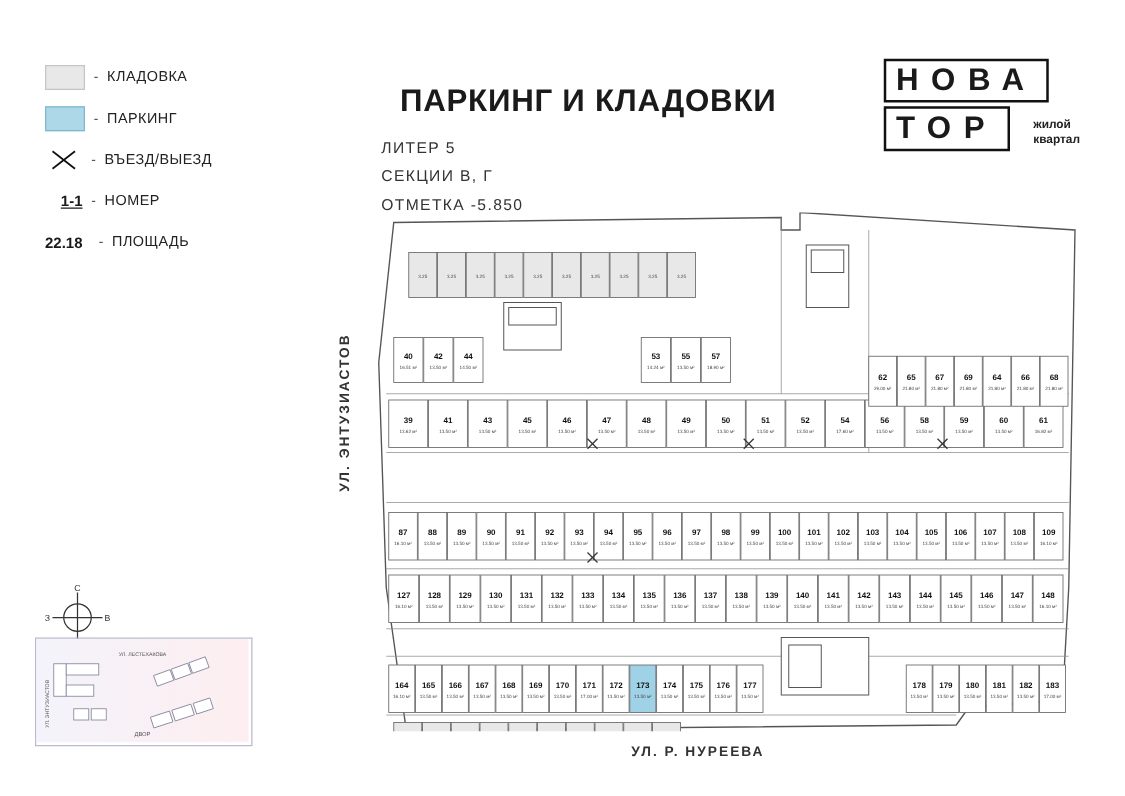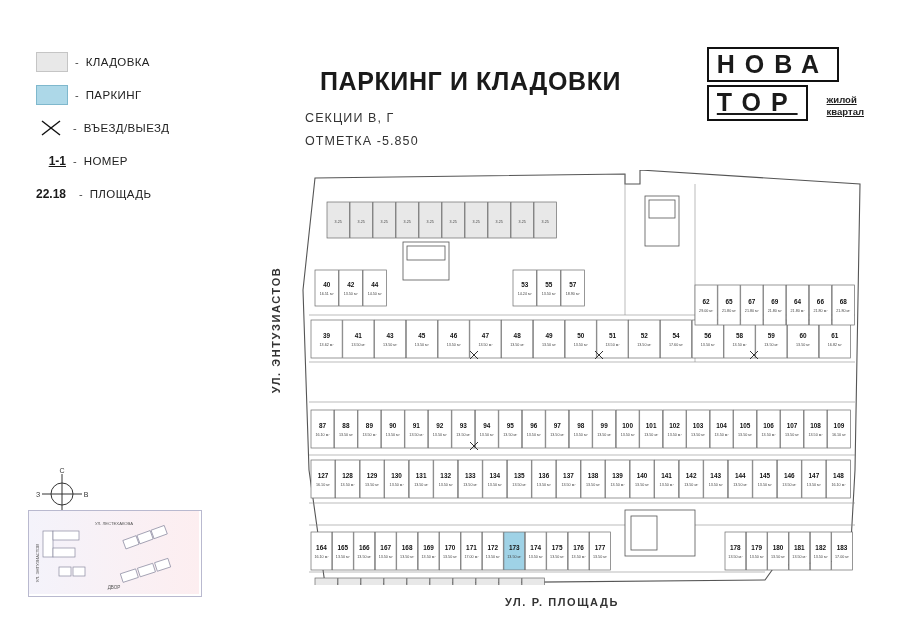--- a/index.html
+++ b/index.html
@@ -19,21 +19,21 @@
   .legend-dash{margin:0 7px;font-size:11px;color:#444;}
   .legend-label{font-size:11.5px;letter-spacing:.4px;color:#222;}
   .xico{width:30px;height:18px;display:flex;align-items:center;justify-content:center;}
   .num-chip{width:30px;text-align:right;font-size:12px;font-weight:700;text-decoration:underline;}
   .area-chip{width:36px;text-align:left;font-size:12px;font-weight:700;}
 
   .title{position:absolute;left:305px;top:52px;}
   .title h1{margin:15px;font-size:25px;font-weight:700;letter-spacing:.6px;}
   .subline{font-size:12.5px;letter-spacing:1.1px;color:#333;margin-top:9px;}
 
-  .logo{position:absolute;right:36px;top:47px;text-align:left;text-decoration:underline;}
+  .logo{position:absolute;right:36px;top:47px;text-align:left;}
   .logo-box{border:2px solid #111;padding:2px 8px 3px;display:inline-block;}
   .logo-nova{font-size:25px;font-weight:700;letter-spacing:10px;line-height:1.05;}
   .logo-bottom{display:flex;align-items:flex-end;gap:19px;margin-top:3px;}
   .logo-tor{border:2px solid #111;padding:2px 8px 3px;font-size:25px;font-weight:700;letter-spacing:10px;line-height:1.05;}
   .logo-sub{font-size:9.5px;line-height:1.25;font-weight:700;color:#222;padding-bottom:3px;}
 
   .street-left{position:absolute;left:270px;top:330px;transform:rotate(-90deg) translate(-50%,0);transform-origin:left top;
     font-size:11px;font-weight:700;letter-spacing:1.6px;color:#333;white-space:nowrap;}
   .street-bottom{position:absolute;left:505px;top:596px;font-size:11px;font-weight:700;letter-spacing:1.6px;color:#333;}
 
@@ -80,39 +80,40 @@
 
   <div class="legend-row">
     <div class="area-chip">22.18</div>
     <span class="legend-dash">-</span>
     <span class="legend-label">ПЛОЩАДЬ</span>
   </div>
 </div>
 
 <div class="title">
   <h1>ПАРКИНГ И КЛАДОВКИ</h1>
+  <div class="subline">ЛИТЕР 5</div>
   <div class="subline">СЕКЦИИ В, Г</div>
   <div class="subline">ОТМЕТКА -5.850</div>
 </div>
 
 <div class="logo">
   <div class="logo-box">
     <div class="logo-nova">НОВА</div>
   </div>
   <div class="logo-bottom">
     <div class="logo-tor">ТОР</div>
     <div class="logo-sub">
       <div>жилой</div>
       <div>квартал</div>
     </div>
   </div>
 </div>
 
 <div class="street-left">УЛ. ЭНТУЗИАСТОВ</div>
-<div class="street-bottom">УЛ. Р. ПЛОЩАДЬ</div>
+<div class="street-bottom">УЛ. Р. НУРЕЕВА</div>
 
 <div class="compass">
   <svg width="60" height="56" viewBox="0 0 60 56">
     <circle cx="30" cy="28" r="11" fill="none" stroke="#333" stroke-width="1"></circle>
     <line x1="30" y1="8" x2="30" y2="48" stroke="#333" stroke-width="1"></line>
     <line x1="10" y1="28" x2="50" y2="28" stroke="#333" stroke-width="1"></line>
     <text x="30" y="7" font-size="7" text-anchor="middle" fill="#333" font-family="Liberation Sans, sans-serif">С</text>
     <text x="30" y="55" font-size="7" text-anchor="middle" fill="#333" font-family="Liberation Sans, sans-serif">Ю</text>
     <text x="54" y="31" font-size="7" text-anchor="middle" fill="#333" font-family="Liberation Sans, sans-serif">В</text>
     <text x="6" y="31" font-size="7" text-anchor="middle" fill="#333" font-family="Liberation Sans, sans-serif">З</text>

